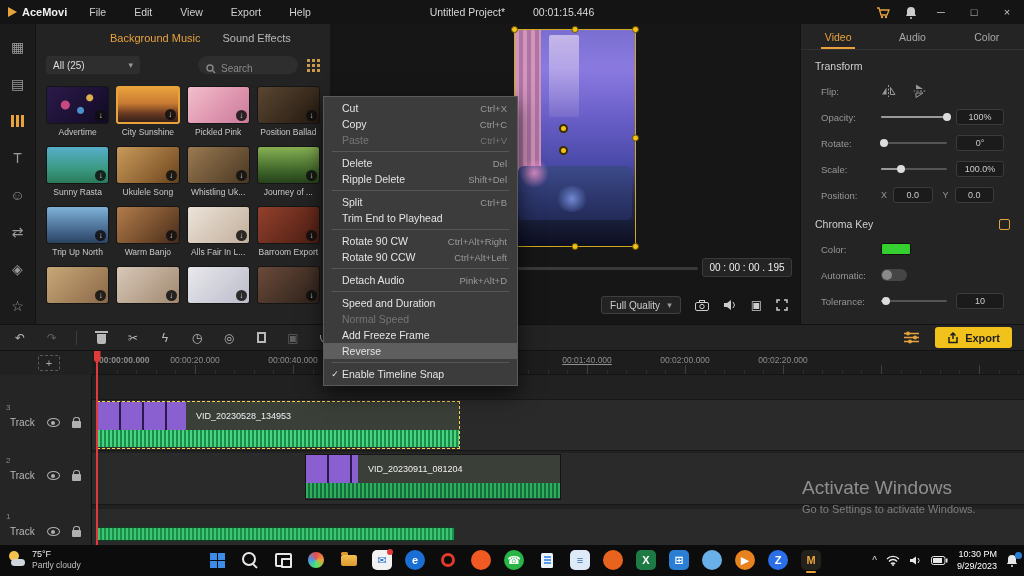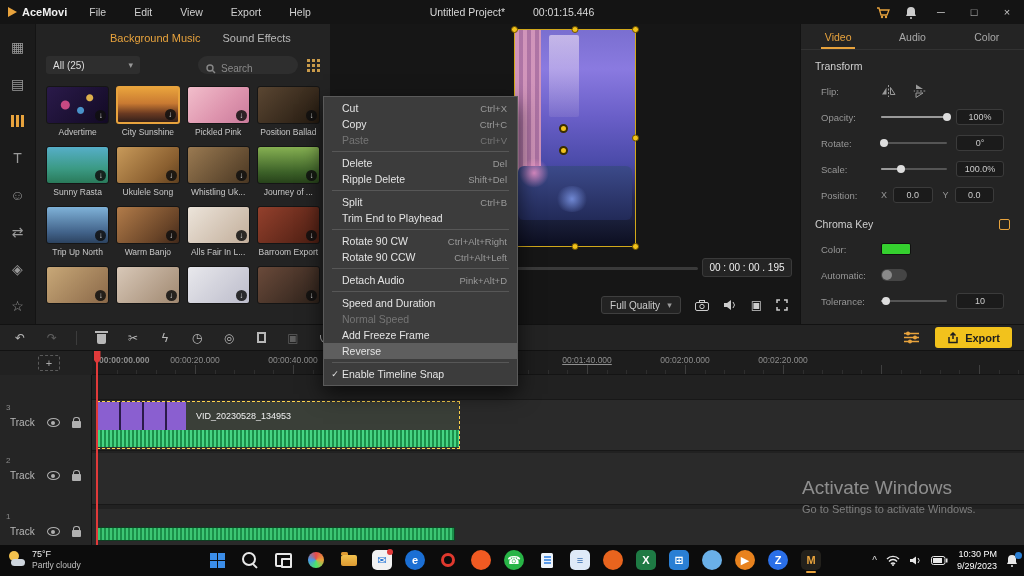--- a/index.html
+++ b/index.html
@@ -598,20 +598,27 @@
 
     <div class="tl-row row2">
       <div class="tr-head">
         <span class="tr-num">2</span>
         <span class="tr-main">
           <span>Track</span>
           <span class="eye"></span>
           <span class="lockic"></span>
         </span>
       </div>
+      <div class="clip clip2">
+        <div class="clip-top">
+          <div class="clip-thumbs"></div>
+          <span class="clip-name">VID_20230911_081204</span>
+        </div>
+        <div class="clip-wave"></div>
+      </div>
     </div>
 
     <div class="tl-row row1">
       <div class="tr-head">
         <span class="tr-num">1</span>
         <span class="tr-main">
           <span>Track</span>
           <span class="eye"></span>
           <span class="lockic"></span>
         </span>

